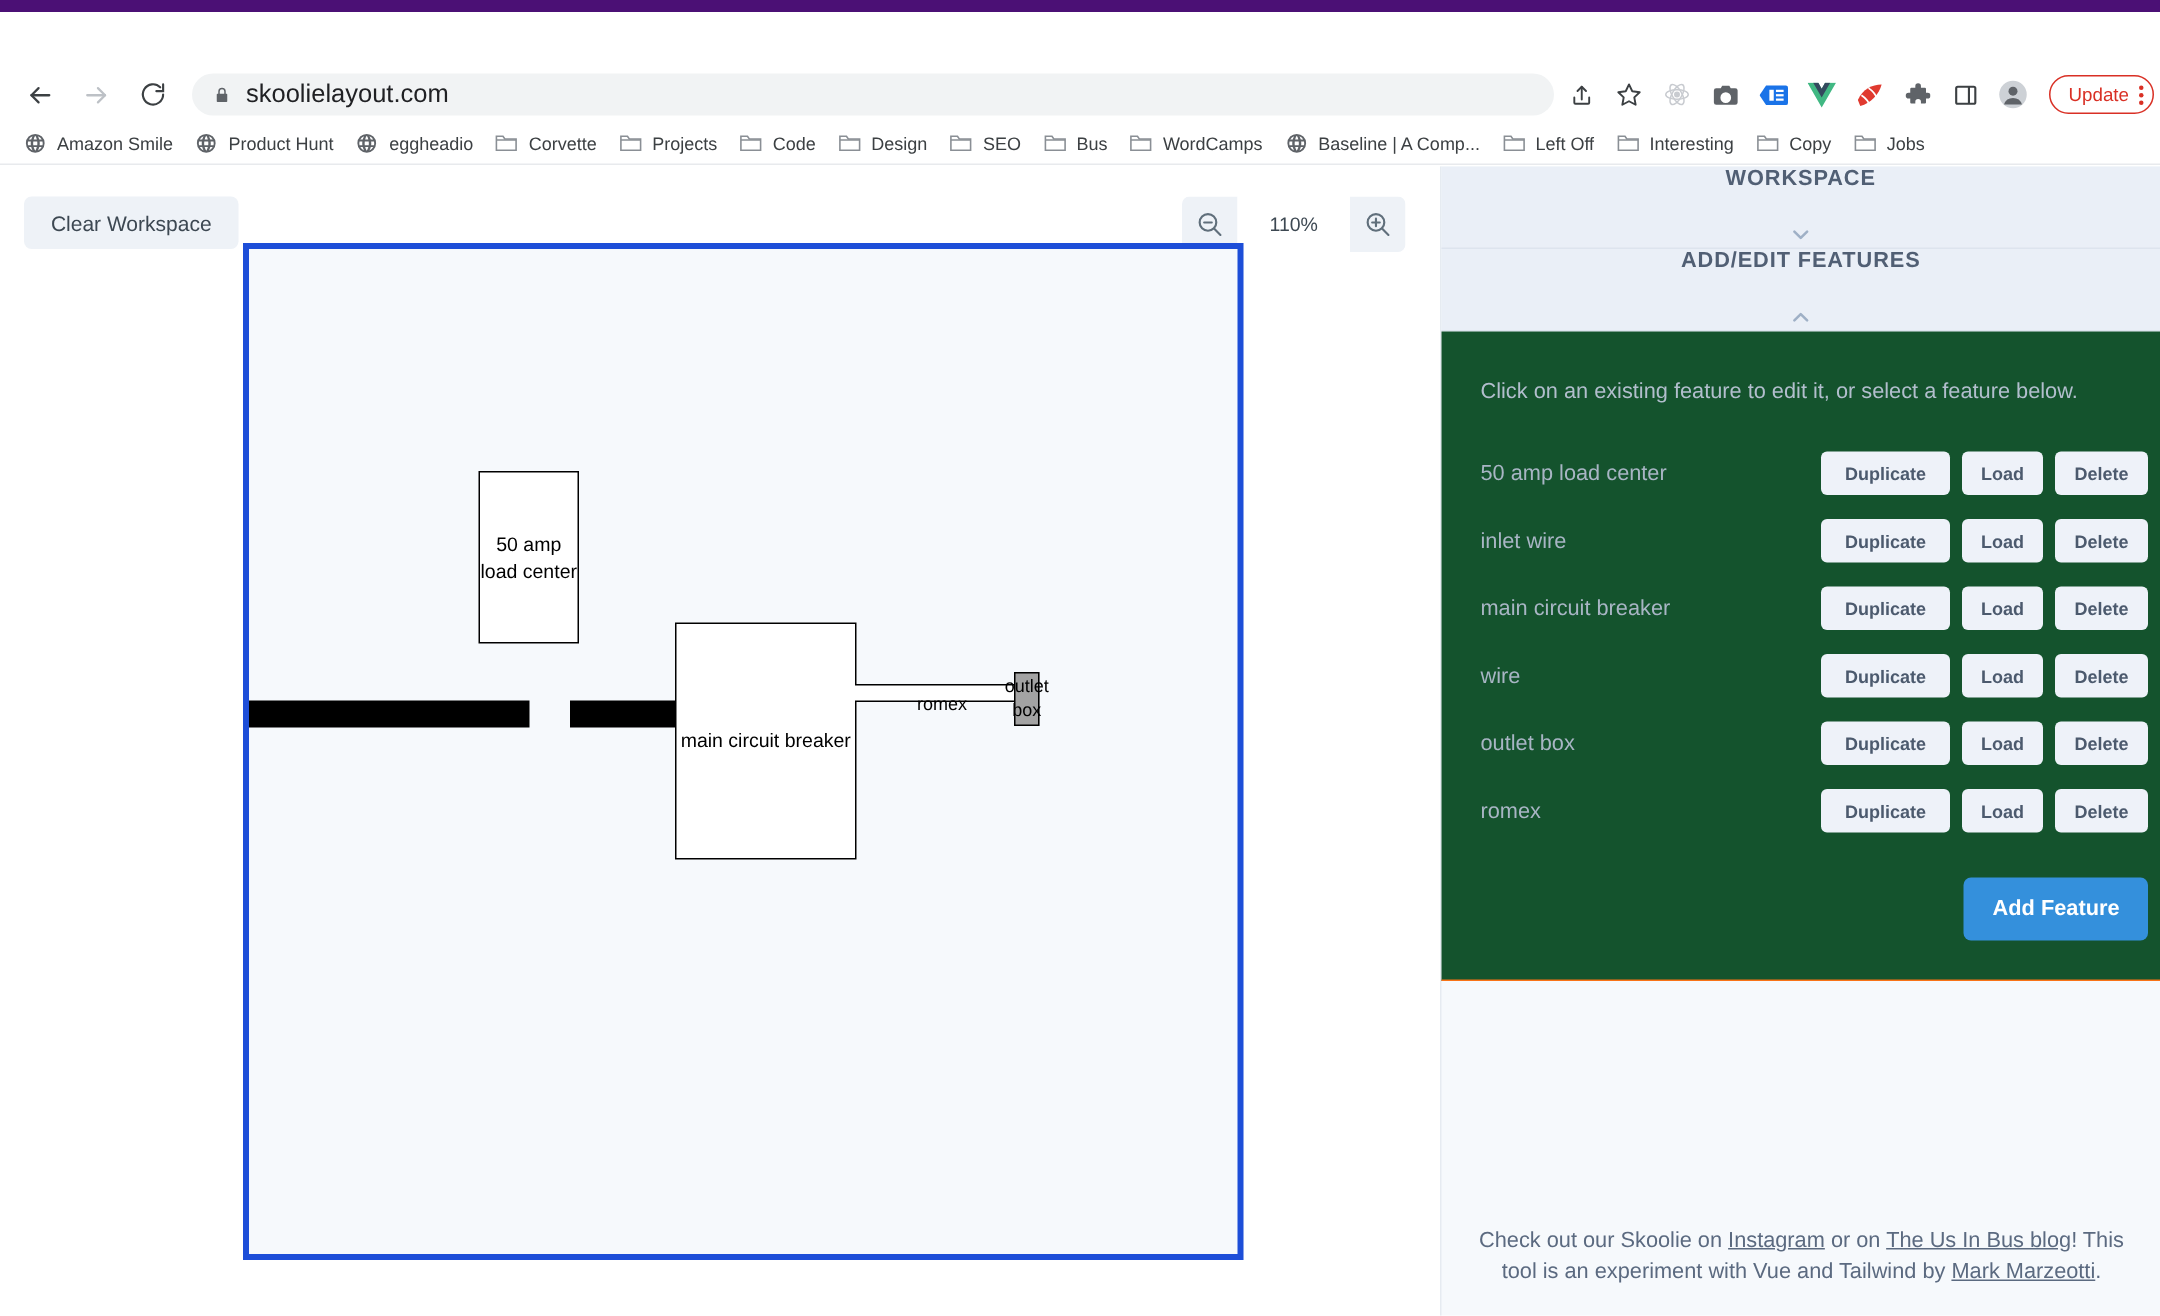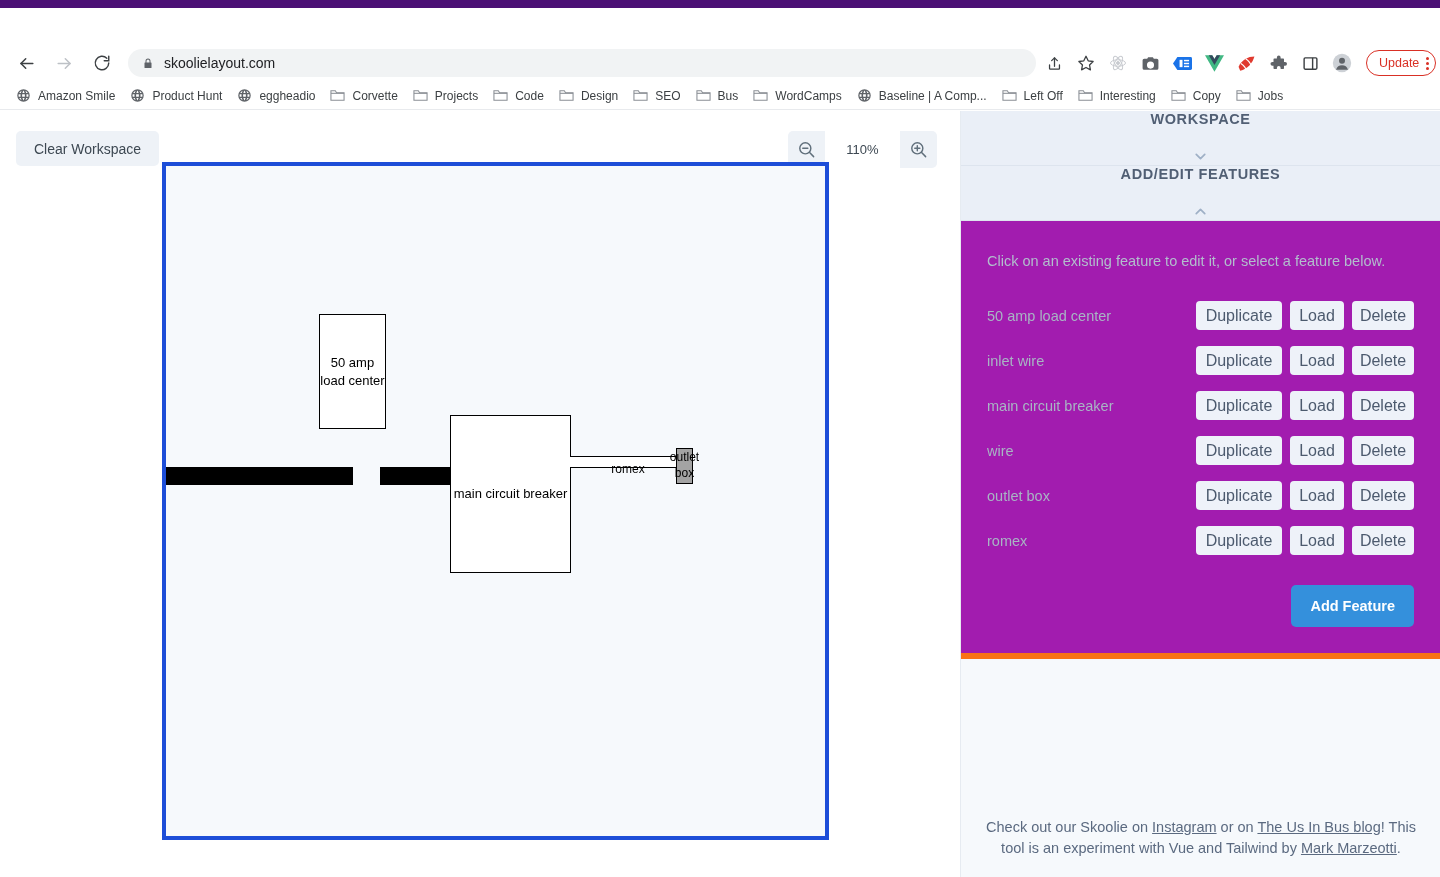--- a/index.html
+++ b/index.html
@@ -99,21 +99,21 @@
   .omnibox {
     margin-left: 12px;
     flex: 0 0 auto;
     width: 908px; height: 28px;
     background: #f1f3f4;
     border-radius: 14px;
     display: flex; align-items: center;
     padding: 0 14px;
   }
   .omnibox .lock { margin-right: 10px; display:flex; }
-  .omnibox .url { font-size: 14px; color: #202124; text-align: right; }
+  .omnibox .url { font-size: 17px; color: #202124; text-align: right; }
 
   .tb-icons { display: flex; align-items: center; margin-left: 2px; }
   .tb-icon {
     width: 26px; height: 26px; margin: 0 3px;
     display: flex; align-items: center; justify-content: center;
   }
   .update-btn {
     margin-left: 8px;
     height: 26px;
     border: 1px solid #d93025;
@@ -245,43 +245,43 @@
     flex-direction: column;
   }
   .panel-header .ph-title {
     font-size: 14.5px; font-weight: bold;
     letter-spacing: 0.6px;
     color: #515f74;
   }
   .panel-header .chev { color: #9fb0c6; display: flex; }
 
   .panel-body {
-    background: #a21caf;
-    padding: 32px 26px 26px 26px;
-    border-bottom: 6px solid #f97316;
+    background: #14532d;
+    padding: 32px 8px 26px 26px;
+    border-bottom: 1px solid #f97316;
   }
   .hint {
     font-size: 14.5px; color: #b2becd;
     margin-bottom: 24px;
   }
   .feature-row {
     display: flex; align-items: center;
     height: 45px;
   }
   .feature-name {
     flex: 1 1 auto;
     font-size: 14.5px;
     color: #a8b5c4;
   }
   .row-btn {
     height: 29px;
     background: #eef2f9;
     border-radius: 4px;
     display: flex; align-items: center; justify-content: center;
-    font-size: 16px; font-weight: normal;
+    font-size: 12px; font-weight: bold;
     color: #4c5a6e;
     margin-left: 8px;
     padding: 0 12px;
   }
   .row-btn.duplicate { width: 86px; }
   .row-btn.load { width: 54px; }
   .row-btn.delete { width: 62px; }
 
   .add-feature-wrap {
     display: flex; justify-content: flex-end;

